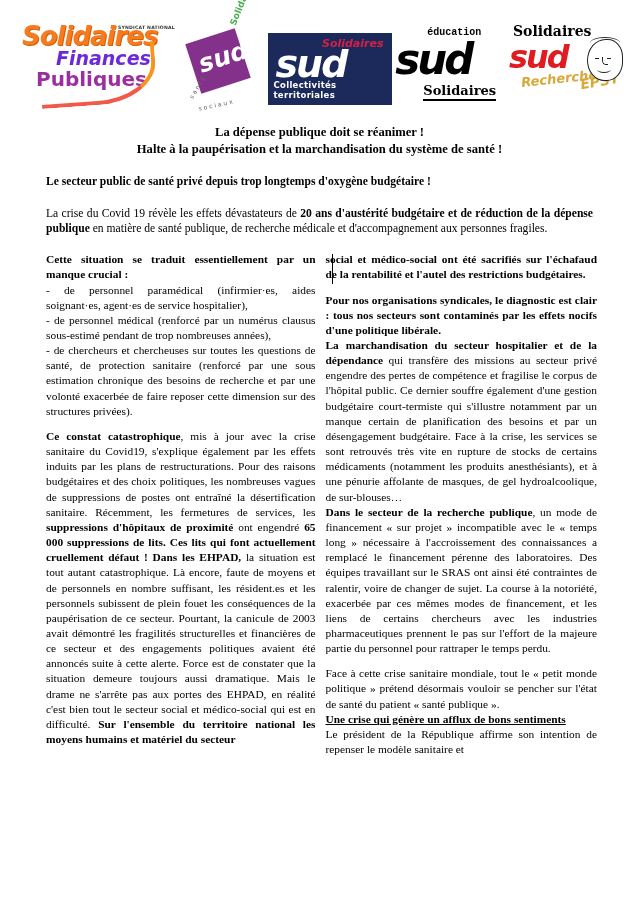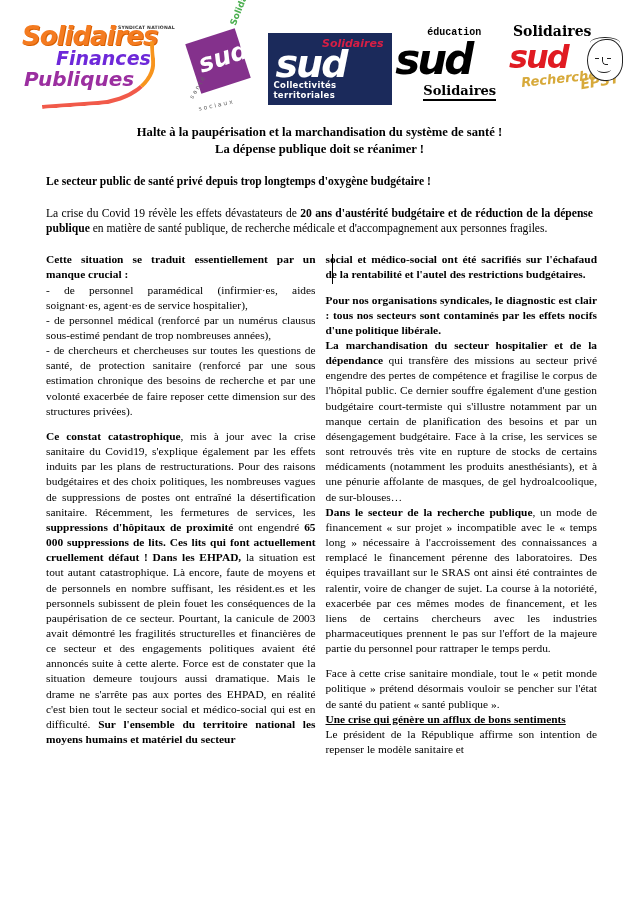--- a/index.html
+++ b/index.html
@@ -72,24 +72,23 @@
     font-weight: bold;
     font-style: italic;
     font-size: 19px;
     color: #6d28d9;
     margin-left: 34px;
     line-height: 1.05;
   }
   .logo-sfp .sfp-pub {
     font-family: "DejaVu Sans", sans-serif;
     font-weight: bold;
-    font-style: italic;
     font-size: 20px;
     color: #9B2FA0;
-    margin-left: 2px;
+    margin-left: 14px;
     line-height: 1;
   }
   .logo-sfp .sfp-swoosh {
     position: absolute;
     left: 18px; top: 22px;
     width: 112px; height: 56px;
     border-bottom: 4px solid #F15A4A;
     border-right: 4px solid #F7941D;
     border-bottom-right-radius: 60px 40px;
     transform: rotate(-4deg);
@@ -397,22 +396,22 @@
         <div class="eye1"></div>
         <div class="eye2"></div>
         <div class="nose"></div>
         <div class="mouth"></div>
       </div>
     </div>
 
   </div>
 
   <div class="title-block">
+    <div>La dépense publique doit se réanimer !</div>
     <div>Halte à la paupérisation et la marchandisation du système de santé !</div>
-    <div>La dépense publique doit se réanimer !</div>
   </div>
 
   <div class="lede">
     <div class="lede-head">Le secteur public de santé privé depuis trop longtemps d'oxygène budgétaire !</div>
     <div class="lede-body"><span>La crise du Covid 19 révèle les effets dévastateurs de </span><b>20 ans d'austérité budgétaire et de réduction de la dépense publique</b><span> en matière de santé publique, de recherche médicale et d'accompagnement aux personnes fragiles.</span></div>
   </div>
 
   <div class="columns">
     <div class="divider"></div>
 

